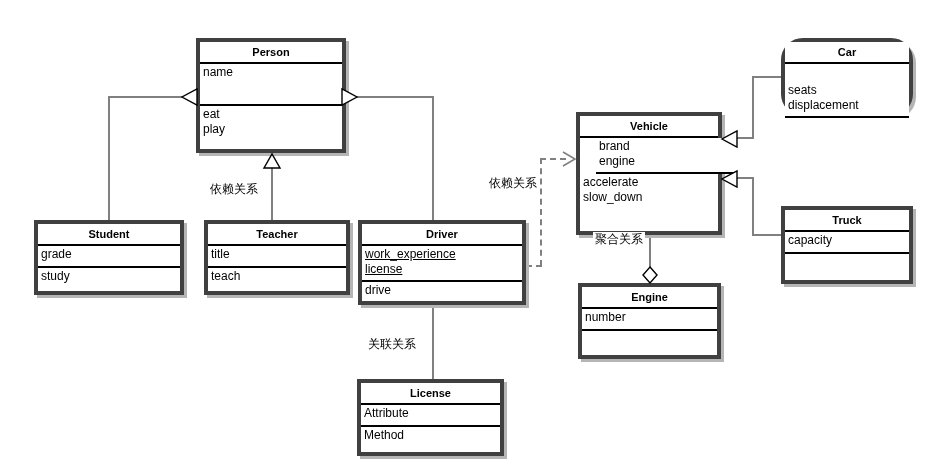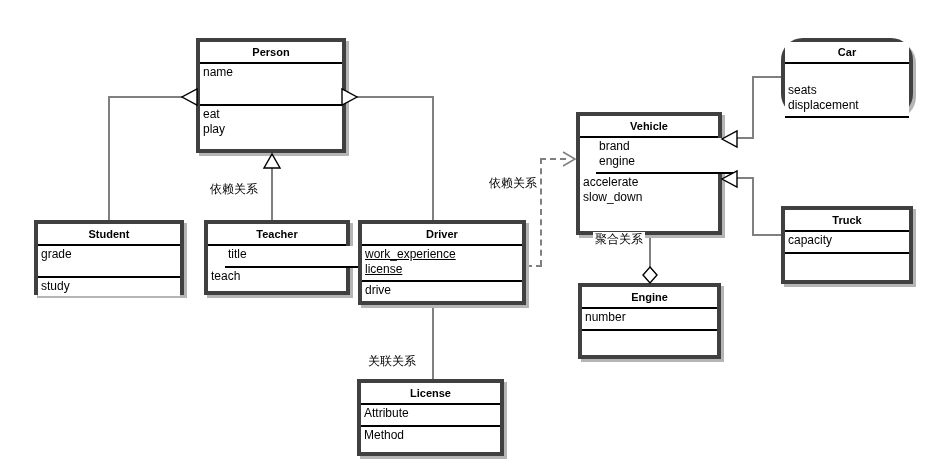--- a/index.html
+++ b/index.html
@@ -157,31 +157,31 @@
       <span class="row">name</span>
     </div>
     <div class="uml-compartment">
       <span class="row">eat</span>
       <span class="row">play</span>
     </div>
   </div>
 
   <div class="uml-class" style="left:34px; top:220px; width:150px; height:75px;">
     <div class="uml-title">Student</div>
-    <div class="uml-compartment divided" style="height:32px;">
+    <div class="uml-compartment divided" style="height:22px;">
       <span class="row">grade</span>
     </div>
     <div class="uml-compartment">
       <span class="row">study</span>
     </div>
   </div>
 
   <div class="uml-class" style="left:204px; top:220px; width:146px; height:75px;">
     <div class="uml-title">Teacher</div>
-    <div class="uml-compartment divided" style="height:22px;margin-left:17px;">
+    <div class="uml-compartment divided" style="height:22px;">
       <span class="row">title</span>
     </div>
     <div class="uml-compartment">
       <span class="row">teach</span>
     </div>
   </div>
 
   <div class="uml-class" style="left:358px; top:220px; width:168px; height:85px;">
     <div class="uml-title">Driver</div>
     <div class="uml-compartment divided" style="height:36px;text-decoration:underline;">
@@ -236,15 +236,15 @@
     <div class="uml-title">Truck</div>
     <div class="uml-compartment divided" style="height:22px;">
       <span class="row">capacity</span>
     </div>
     <div class="uml-compartment"></div>
   </div>
 
   <div class="anno" style="left:208px; top:182px;">依赖关系</div>
   <div class="anno" style="left:487px; top:176px;">依赖关系</div>
   <div class="anno" style="left:593px; top:232px;text-align:center;">聚合关系</div>
-  <div class="anno" style="left:366px; top:354px;">关联关系</div>
+  <div class="anno" style="left:366px; top:337px;">关联关系</div>
 
 </div>
 
 </body></html>

